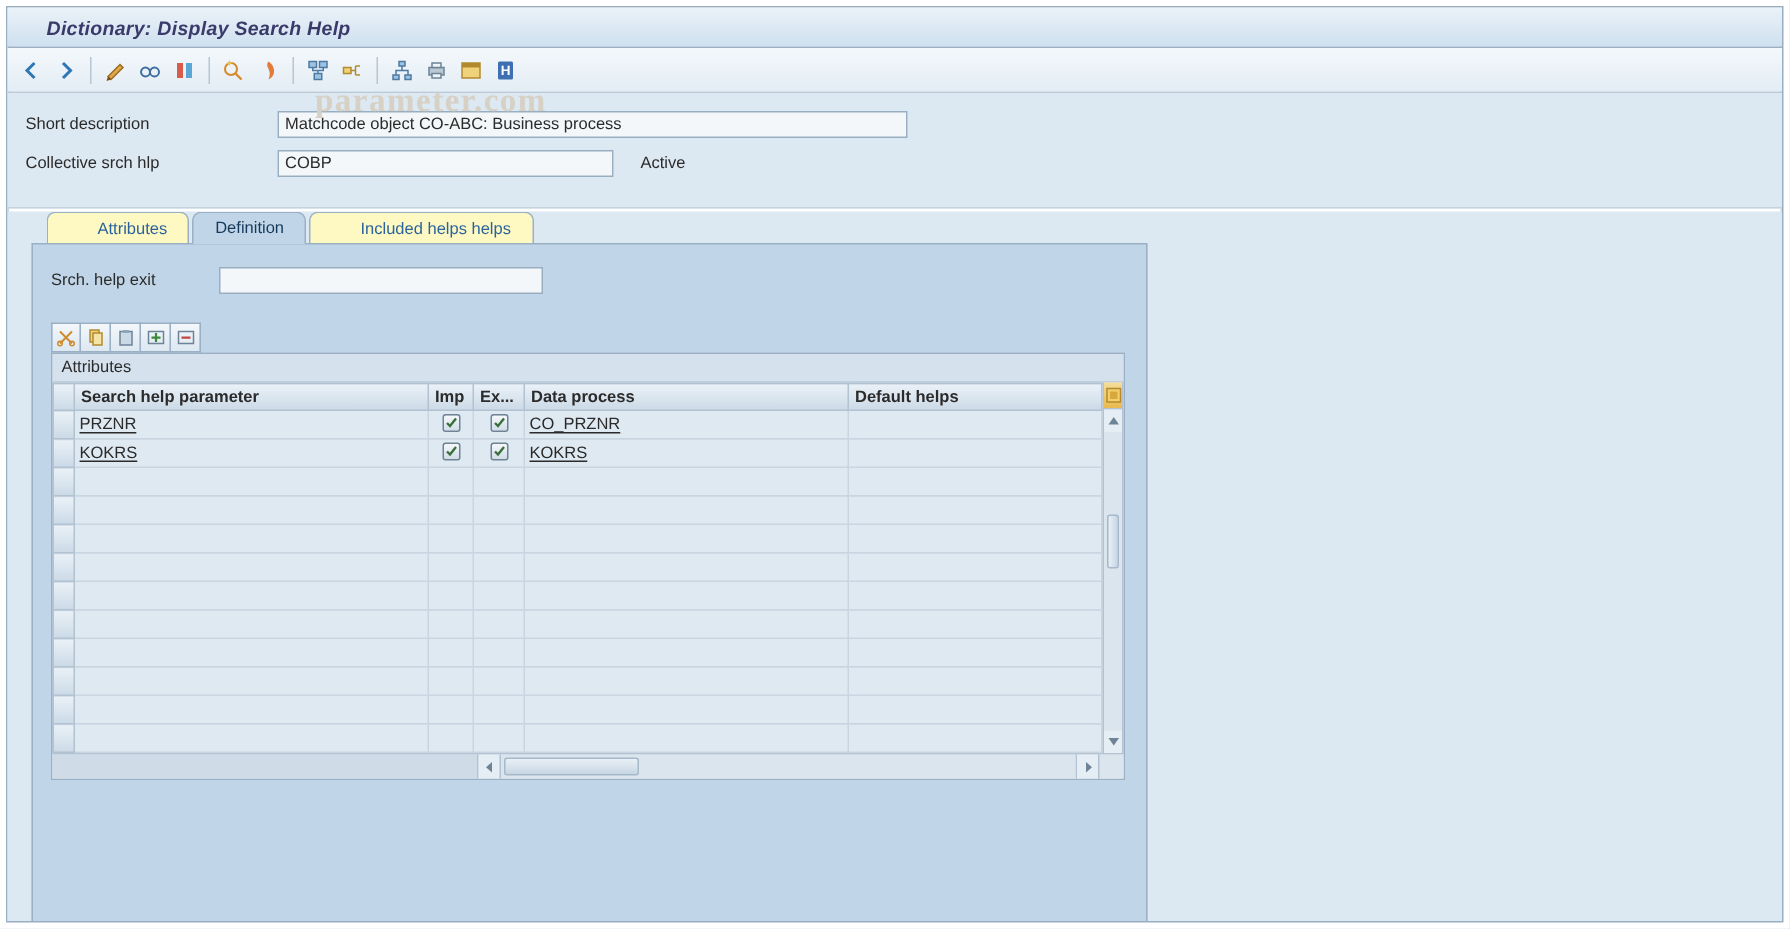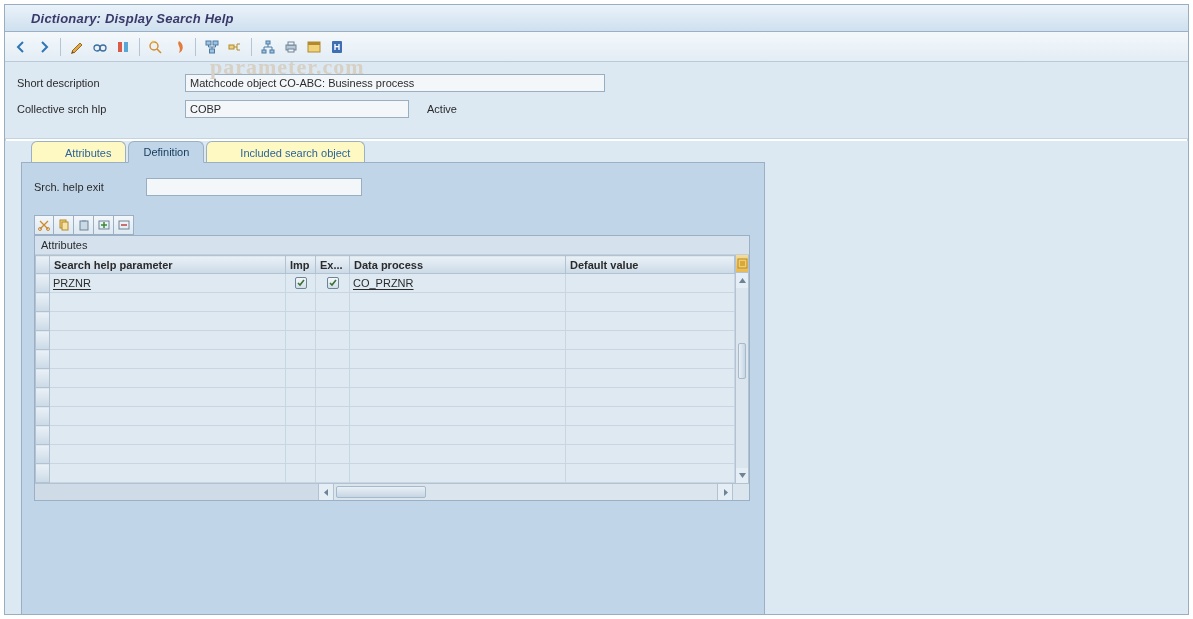--- a/index.html
+++ b/index.html
@@ -185,21 +185,21 @@
       <span class="form-label">Collective srch hlp</span>
       <input class="form-input" style="width: 224px;" readonly="" value="COBP">
       <span class="status-text">Active</span>
     </div>
   </div>
 
   <div class="tab-container">
     <div class="tab-row" style="padding-left:10px">
       <div class="tab inactive">Attributes</div>
       <div class="tab active">Definition</div>
-      <div class="tab inactive">Included search object</div>
+      <div class="tab inactive">Included helps helps</div>
     </div>
     <div class="tab-content">
 
       <div class="exit-row">
         <span class="exit-label">Srch. help exit</span>
         <input class="exit-input" readonly="" value="" style="">
       </div>
 
       <div class="mini-tb">
         <div class="mini-btn">
@@ -247,38 +247,54 @@
                   <col style="width:216px">
                   <col style="width:169px">
             </colgroup>
             <thead>
               <tr>
                 <th class="rowsel"></th>
                 <th>Search help parameter</th>
                 <th>Imp</th>
                 <th>Ex...</th>
                 <th>Data process</th>
-                <th>Default value</th>
+                <th>Default helps</th>
               </tr>
             </thead>
             <tbody id="table-body">
                   <tr>
                     <td class="rowsel"></td>
                     <td><span class="link-cell">PRZNR</span></td>
                     <td style="text-align:center"><span class="chk">
                         <svg viewBox="0 0 10 10">
                           <path d="M2 5 L4 7 L8 2" fill="none" stroke="#3a6f3a" stroke-width="1.6"></path>
                         </svg>
                       </span></td>
                     <td style="text-align:center"><span class="chk">
                         <svg viewBox="0 0 10 10">
                           <path d="M2 5 L4 7 L8 2" fill="none" stroke="#3a6f3a" stroke-width="1.6"></path>
                         </svg>
                       </span></td>
                     <td><span class="link-cell">CO_PRZNR</span></td>
+                    <td></td>
+                  </tr>
+                  <tr>
+                    <td class="rowsel"></td>
+                    <td><span class="link-cell">KOKRS</span></td>
+                    <td style="text-align:center"><span class="chk">
+                        <svg viewBox="0 0 10 10">
+                          <path d="M2 5 L4 7 L8 2" fill="none" stroke="#3a6f3a" stroke-width="1.6"></path>
+                        </svg>
+                      </span></td>
+                    <td style="text-align:center"><span class="chk">
+                        <svg viewBox="0 0 10 10">
+                          <path d="M2 5 L4 7 L8 2" fill="none" stroke="#3a6f3a" stroke-width="1.6"></path>
+                        </svg>
+                      </span></td>
+                    <td><span class="link-cell">KOKRS</span></td>
                     <td></td>
                   </tr>
                   <tr>
                     <td class="rowsel"></td>
                     <td><span class=""></span></td>
                     <td style="text-align:center"></td>
                     <td style="text-align:center"></td>
                     <td><span class=""></span></td>
                     <td></td>
                   </tr>

